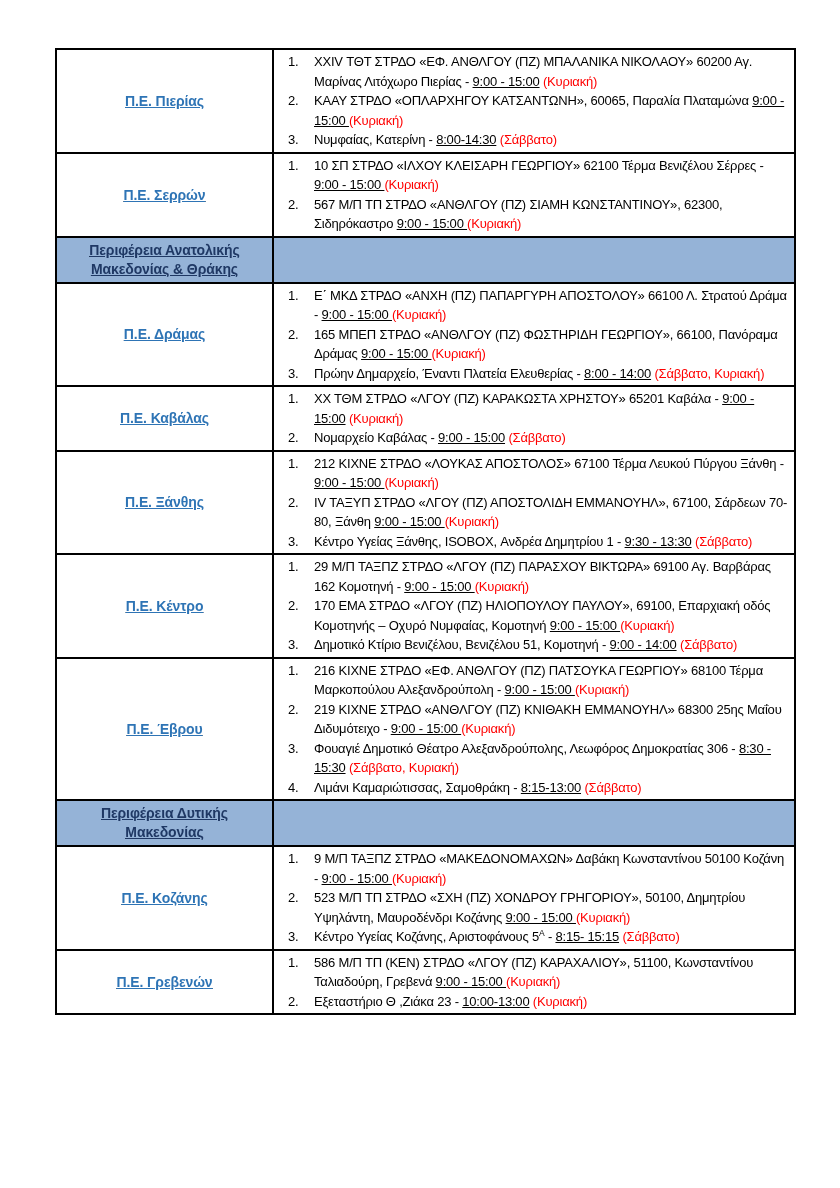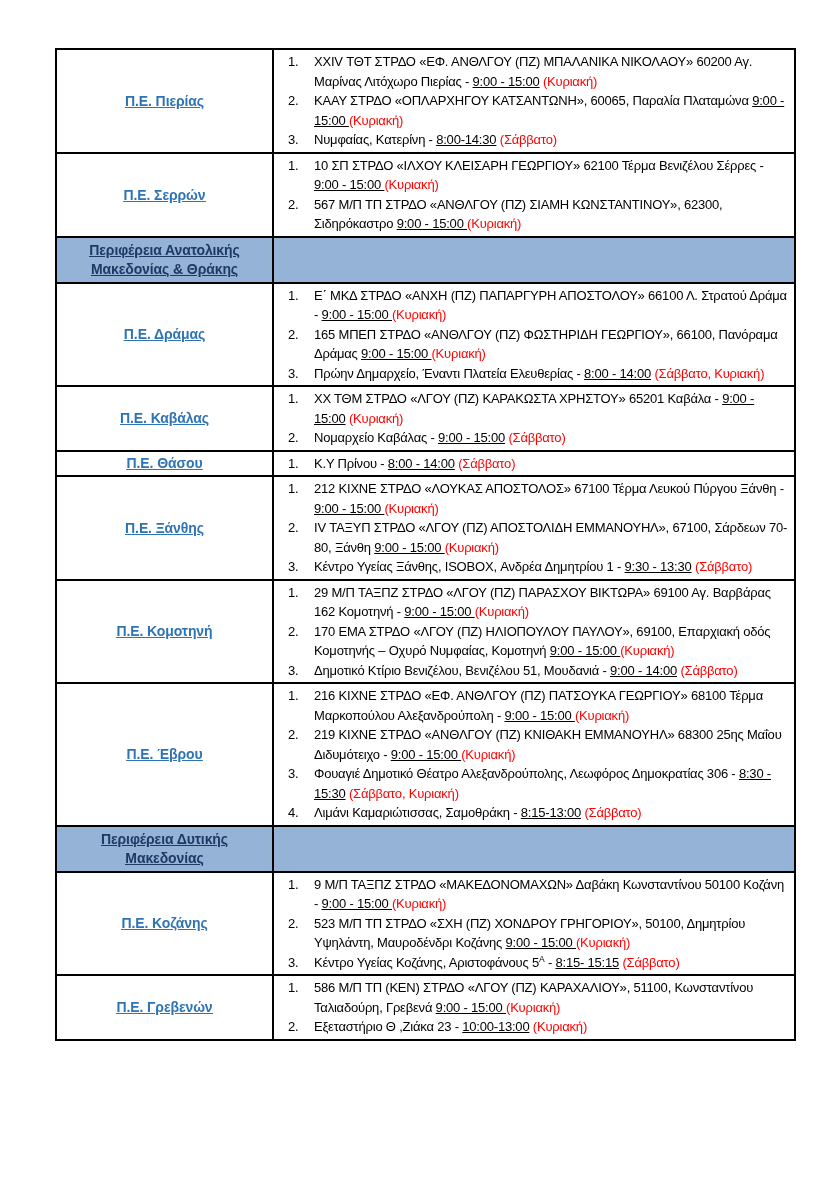--- a/index.html
+++ b/index.html
@@ -132,64 +132,53 @@
               <span class="txt"><span class="">ΧΧ ΤΘΜ ΣΤΡΔΟ «ΛΓΟΥ (ΠΖ) ΚΑΡΑΚΩΣΤΑ ΧΡΗΣΤΟΥ» 65201 Καβάλα - </span><span class="seg-u">9:00 - 15:00</span><span class=""> </span><span class="seg-r">(Κυριακή)</span></span>
             </div>
             <div class="item">
               <span class="num">2.</span>
               <span class="txt"><span class="">Νομαρχείο Καβάλας - </span><span class="seg-u">9:00 - 15:00</span><span class=""> </span><span class="seg-r">(Σάββατο)</span></span>
             </div>
           </td>
         </tr>
         <tr>
           <td class="region-cell">
-            <div class="region-label">Π.Ε. Θάσου</div>
-          </td>
-          <td class="list-cell">
-            <div class="item">
-              <span class="num">1.</span>
-              <span class="txt"><span class="">Κ.Υ Πρίνου - </span><span class="seg-u">8:00 - 14:00</span><span class=""> </span><span class="seg-r">(Σάββατο)</span></span>
-            </div>
-          </td>
-        </tr>
-        <tr>
-          <td class="region-cell">
             <div class="region-label">Π.Ε. Ξάνθης</div>
           </td>
           <td class="list-cell">
             <div class="item">
               <span class="num">1.</span>
               <span class="txt"><span class="">212 ΚΙΧΝΕ ΣΤΡΔΟ «ΛΟΥΚΑΣ ΑΠΟΣΤΟΛΟΣ» 67100 Τέρμα Λευκού Πύργου Ξάνθη - </span><span class="seg-u">9:00 - 15:00 </span><span class="seg-r">(Κυριακή)</span></span>
             </div>
             <div class="item">
               <span class="num">2.</span>
               <span class="txt"><span class="">IV ΤΑΞΥΠ ΣΤΡΔΟ «ΛΓΟΥ (ΠΖ) ΑΠΟΣΤΟΛΙΔΗ ΕΜΜΑΝΟΥΗΛ», 67100, Σάρδεων 70-80, Ξάνθη </span><span class="seg-u">9:00 - 15:00 </span><span class="seg-r">(Κυριακή)</span></span>
             </div>
             <div class="item">
               <span class="num">3.</span>
               <span class="txt"><span class="">Κέντρο Υγείας Ξάνθης, ISOBOX, Ανδρέα Δημητρίου 1 - </span><span class="seg-u">9:30 - 13:30</span><span class=""> </span><span class="seg-r">(Σάββατο)</span></span>
             </div>
           </td>
         </tr>
         <tr>
           <td class="region-cell">
-            <div class="region-label">Π.Ε. Κομοτηνή</div>
+            <div class="region-label">Π.Ε. Κέντρο</div>
           </td>
           <td class="list-cell">
             <div class="item">
               <span class="num">1.</span>
               <span class="txt"><span class="">29 Μ/Π ΤΑΞΠΖ ΣΤΡΔΟ «ΛΓΟΥ (ΠΖ) ΠΑΡΑΣΧΟΥ ΒΙΚΤΩΡΑ» 69100 Αγ. Βαρβάρας 162 Κομοτηνή - </span><span class="seg-u">9:00 - 15:00 </span><span class="seg-r">(Κυριακή)</span></span>
             </div>
             <div class="item">
               <span class="num">2.</span>
               <span class="txt"><span class="">170 ΕΜΑ ΣΤΡΔΟ «ΛΓΟΥ (ΠΖ) ΗΛΙΟΠΟΥΛΟΥ ΠΑΥΛΟΥ», 69100, Επαρχιακή οδός Κομοτηνής – Οχυρό Νυμφαίας, Κομοτηνή </span><span class="seg-u">9:00 - 15:00 </span><span class="seg-r">(Κυριακή)</span></span>
             </div>
             <div class="item">
               <span class="num">3.</span>
-              <span class="txt"><span class="">Δημοτικό Κτίριο Βενιζέλου, Βενιζέλου 51, Μουδανιά - </span><span class="seg-u">9:00 - 14:00</span><span class=""> </span><span class="seg-r">(Σάββατο)</span></span>
+              <span class="txt"><span class="">Δημοτικό Κτίριο Βενιζέλου, Βενιζέλου 51, Κομοτηνή - </span><span class="seg-u">9:00 - 14:00</span><span class=""> </span><span class="seg-r">(Σάββατο)</span></span>
             </div>
           </td>
         </tr>
         <tr>
           <td class="region-cell">
             <div class="region-label">Π.Ε. Έβρου</div>
           </td>
           <td class="list-cell">
             <div class="item">
               <span class="num">1.</span>

